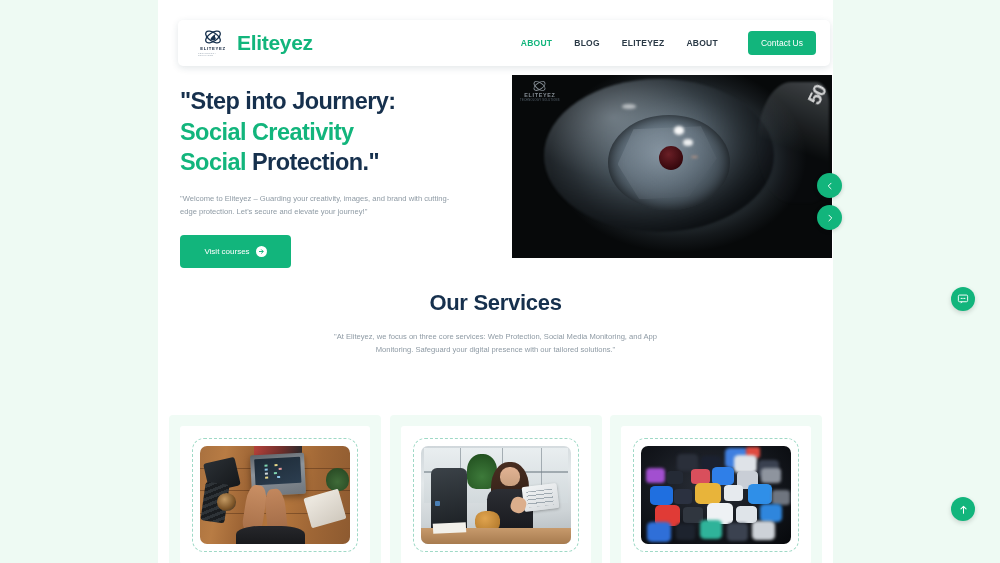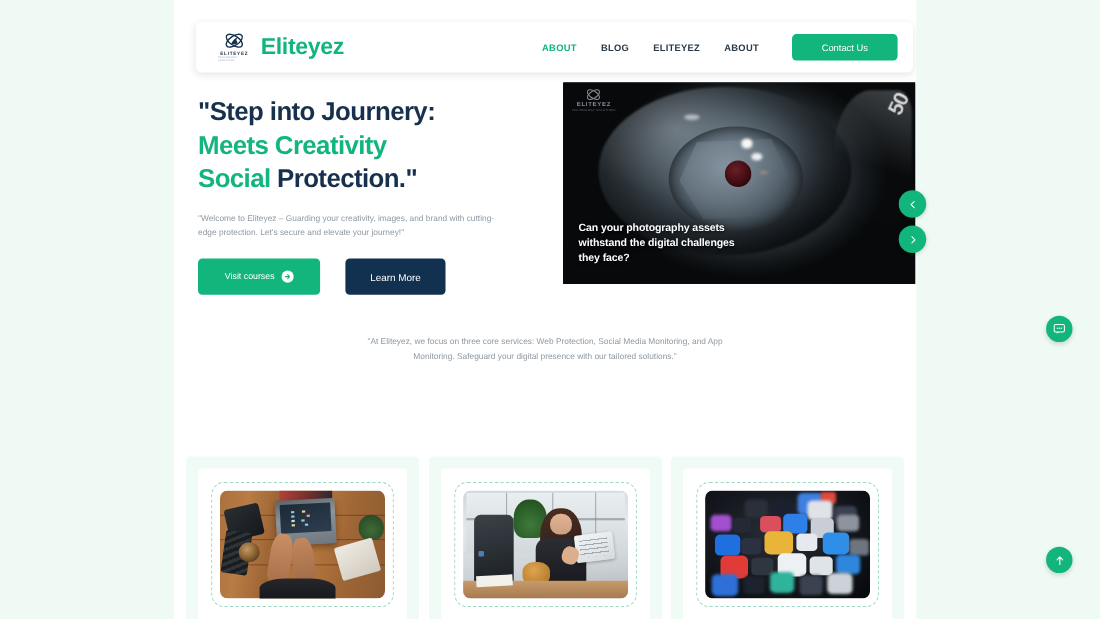--- a/index.html
+++ b/index.html
@@ -107,21 +107,21 @@
   .nav-link.active { color: #12b57c; }
 
   .contact-btn {
     margin-left: 8px;
     background: #12b57c;
     color: #ffffff;
     border: none;
     border-radius: 4px;
     font-family: inherit;
     font-size: 8.5px;
-    padding: 7px 27px;
+    padding: 7px 13px;
     cursor: pointer;
     white-space: nowrap;
   }
 
   
   .hero {
     position: absolute;
     left: 0;
     top: 72px;
     width: 675px;
@@ -148,21 +148,21 @@
     margin-top: 14px;
     font-size: 7.6px;
     line-height: 1.75;
     color: #8e9aa4;
     width: 272px;
   }
 
   .hero-actions {
     margin-top: 17px;
     display: flex;
-    gap: 23px;
+    gap: 10px;
   }
 
   .btn {
     border: none;
     border-radius: 4px;
     font-family: inherit;
     font-size: 8px;
     color: #ffffff;
     cursor: pointer;
     display: inline-flex;
@@ -632,36 +632,35 @@
         <a class="nav-link" href="#">ABOUT</a>
         <button class="contact-btn">Contact Us</button>
       </nav>
     </div>
 
     <section class="hero">
 
       <div class="hero-copy">
         <h1 class="hero-title">
           <span>"Step into Journery:</span><br>
-          <span class="accent"> Meets Creativity</span><br>
+          <span class="accent"> Social Creativity</span><br>
           <span class="accent">Social </span><span>Protection."</span>
         </h1>
 
         <p class="hero-sub">"Welcome to Eliteyez – Guarding your creativity, images, and brand with cutting-edge protection. Let's secure and elevate your journey!"</p>
 
         <div class="hero-actions">
           <button class="btn btn-primary">
             <span>Visit courses</span>
             <span class="btn-arrow">
               <svg width="7" height="7" viewBox="0 0 10 10">
                 <path d="M2 5h5M5 2.5 7.5 5 5 7.5" fill="none" stroke="#12b57c" stroke-width="1.4" stroke-linecap="round" stroke-linejoin="round"></path>
               </svg>
             </span>
           </button>
-          <button class="btn btn-dark">Learn More</button>
         </div>
       </div>
 
       <div class="hero-media">
         <div class="lens-photo">
           <div class="lens-barrel"></div>
           <div class="lens-ring"></div>
           <div class="lens-text">50</div>
           <div class="lens-inner"></div>
           <div class="lens-blades"></div>
@@ -676,29 +675,25 @@
           <svg width="15" height="14" viewBox="0 0 20 18">
             <g fill="none" stroke="#cfdbe6" stroke-width="1.3">
               <ellipse cx="10" cy="9" rx="8.4" ry="4.2" transform="rotate(34 10 9)"></ellipse>
               <ellipse cx="10" cy="9" rx="8.4" ry="4.2" transform="rotate(-34 10 9)"></ellipse>
             </g>
           </svg>
           <span class="wm-word">ELITEYEZ</span>
           <span class="wm-sub">TECHNOLOGY SOLUTIONS</span>
         </div>
 
-        <div class="media-caption">
-          <span>Can your photography assets</span><br>
-          <span>withstand the digital challenges</span><br>
-          <span>they face?</span>
-        </div>
       </div>
     </section>
 
     <section class="services">
+      <h2 class="services-title">Our Services</h2>
       <p class="services-sub">"At Eliteyez, we focus on three core services: Web Protection, Social Media Monitoring, and App Monitoring. Safeguard your digital presence with our tailored solutions."</p>
 
       <div class="cards">
 
         <div class="card">
           <div class="card-inner">
             <div class="card-frame">
               <div class="card-photo">
                 <div class="photo-desk">
                   <div class="plank" style="top:22%"></div>

